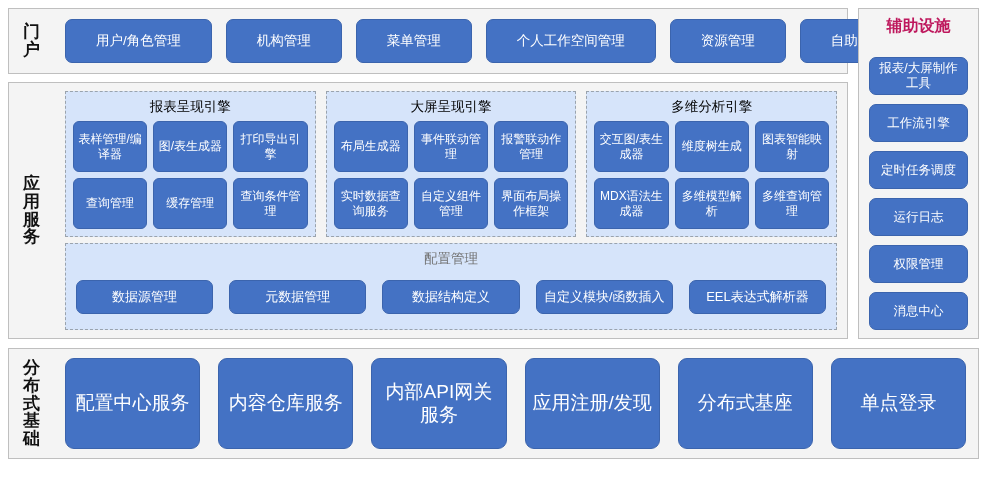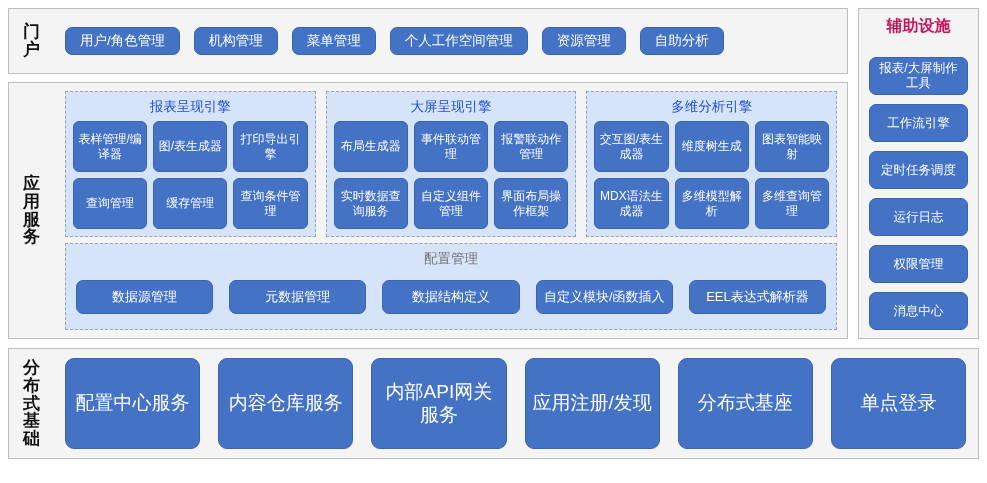--- a/index.html
+++ b/index.html
@@ -44,21 +44,21 @@
     font-size:13px;
     padding:2px 4px;
   }
 
   
   #portal-band{left:8px;top:8px;width:840px;height:66px;}
   #portal-row{
     position:absolute;left:56px;right:10px;top:0;bottom:0;
     display:flex;align-items:center;gap:14px;
   }
-  #portal-row .btn{height:28px;flex:0 0 auto;padding:0 14px;font-size:13.5px;}
+  #portal-row .btn{height:44px;flex:0 0 auto;padding:0 30px;font-size:13.5px;}
 
   
   #aux-band{left:858px;top:8px;width:121px;height:331px;}
   #aux-title{
     position:absolute;left:0;right:0;top:7px;
     text-align:center;font-size:16px;font-weight:bold;color:#be185d;
   }
   #aux-list{
     position:absolute;left:10px;right:10px;top:36px;bottom:8px;
     display:flex;flex-direction:column;gap:9px;margin-top:12px;
@@ -77,21 +77,21 @@
   }
   .engine{
     flex:1 1 0;
     background:#d6e4fa;
     border:1px dashed #9aa3ad;
     box-sizing:border-box;
     padding:4px 7px 7px 7px;
     display:flex;flex-direction:column;
   }
   .engine-title{
-    text-align:center;font-size:13.5px;color:#1d4ed8;
+    text-align:center;font-size:13.5px;color:#000000;
     padding:2px 0 5px 0;
   }
   .engine-grid{
     flex:1 1 auto;
     display:grid;
     grid-template-columns:repeat(3,1fr);
     grid-template-rows:repeat(2,1fr);
     gap:6px;
   }
   .engine-grid .btn{font-size:12px;border-radius:6px;}

